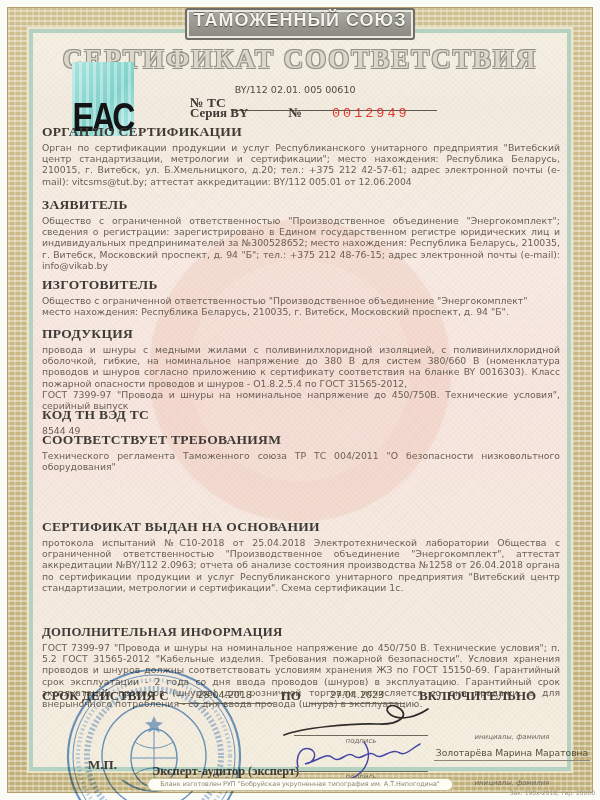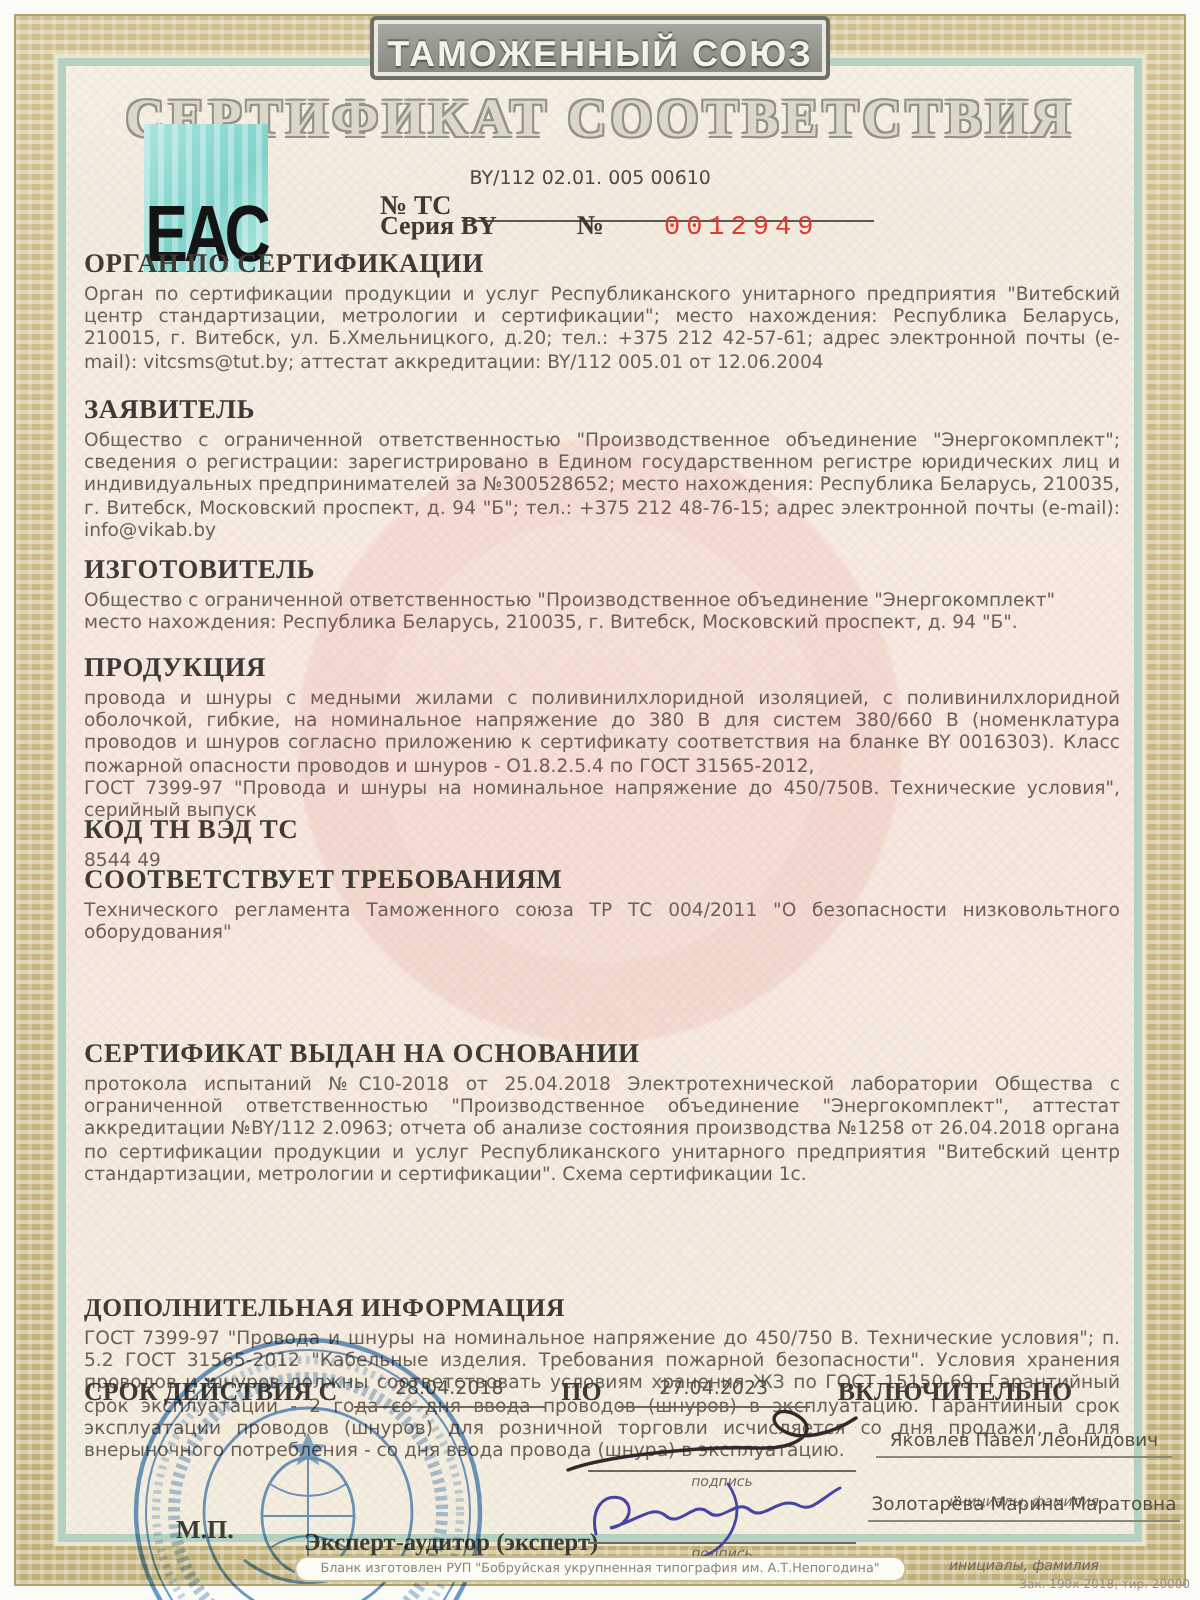--- a/index.html
+++ b/index.html
@@ -24,21 +24,21 @@
       repeating-linear-gradient(-45deg, rgba(205,140,120,.05) 0 1px, rgba(0,0,0,0) 1px 4px),
       radial-gradient(circle at 50% 46%, rgba(225,145,125,.10) 0 110px, rgba(225,145,125,.16) 111px 150px, rgba(0,0,0,0) 152px),
       linear-gradient(180deg,#f4f1e3 0%,#f2ece0 10%,#f7ece4 28%,#f6e6df 50%,#f5eae0 72%,#f3efe0 100%);
   }
   .abs{position:absolute;}
   .union-badge{
     left:50%;top:8px;transform:translateX(-50%);
     width:226px;height:28px;border:2px solid #6f6f68;border-radius:3px;
     background:linear-gradient(#aaaaa4,#88887f);
     box-shadow:inset 0 0 0 2px #e8e8e0;
-    display:flex;align-items:flex-end;justify-content:center;
+    display:flex;align-items:flex-start;justify-content:center;
     font-family:"Liberation Sans",sans-serif;font-weight:700;font-size:18px;
     letter-spacing:1px;color:#f3f3ec;text-shadow:0 1px 1px #50504a, 0 -1px 0 #6a6a63;
   }
   .cert-title{
     left:0;top:44px;width:100%;text-align:center;
     font-family:"Liberation Serif",serif;font-weight:700;font-size:27px;letter-spacing:2px;
     color:#dbd8ca;
     text-shadow:1px 1px 0 #94918a,-1px -1px 0 #94918a,1px -1px 0 #94918a,-1px 1px 0 #94918a,0 0 2px #fff;
     white-space:nowrap;
   }
@@ -162,21 +162,21 @@
 <div class="sec abs" style="top:432px">
   <div class="h">СООТВЕТСТВУЕТ ТРЕБОВАНИЯМ</div>
   <div class="b">Технического регламента Таможенного союза ТР ТС 004/2011 "О безопасности низковольтного оборудования"</div>
 </div>
 
 <div class="sec abs" style="top:519px">
   <div class="h">СЕРТИФИКАТ ВЫДАН НА ОСНОВАНИИ</div>
   <div class="b">протокола испытаний №С10-2018 от 25.04.2018 Электротехнической лаборатории Общества с ограниченной ответственностью "Производственное объединение "Энергокомплект", аттестат аккредитации №BY/112 2.0963; отчета об анализе состояния производства №1258 от 26.04.2018 органа по сертификации продукции и услуг Республиканского унитарного предприятия "Витебский центр стандартизации, метрологии и сертификации". Схема сертификации 1с.</div>
 </div>
 
-<div class="sec abs" style="top:647px">
+<div class="sec abs" style="top:625px">
   <div class="h" style="font-size:12.8px">ДОПОЛНИТЕЛЬНАЯ ИНФОРМАЦИЯ</div>
   <div class="b">ГОСТ 7399-97 "Провода и шнуры на номинальное напряжение до 450/750 В. Технические условия"; п. 5.2 ГОСТ 31565-2012 "Кабельные изделия. Требования пожарной безопасности". Условия хранения проводов и шнуров должны соответствовать условиям хранения ЖЗ по ГОСТ 15150-69. Гарантийный срок эксплуатации - 2 года со дня ввода проводов (шнуров) в эксплуатацию. Гарантийный срок эксплуатации проводов (шнуров) для розничной торговли исчисляется со дня продажи, а для внерыночного потребления - со дня ввода провода (шнура) в эксплуатацию.</div>
 </div>
 
 <div class="validity abs">
   <span class="lbl">СРОК ДЕЙСТВИЯ С</span>
   <span class="dline">28.04.2018</span>
   <span class="lbl po">ПО</span>
   <span class="dline">27.04.2023</span>
   <span class="lbl incl">ВКЛЮЧИТЕЛЬНО</span>
@@ -184,21 +184,20 @@
 
 <div class="sigs abs">
   <span class="mp abs">М.П.</span>
 
   <div class="sigline sig1"></div>
   <svg class="sigink ink1" width="160" height="46" viewBox="0 0 160 46">
     <path d="M6 40 C24 33 72 28 100 29 C122 30 132 20 121 13 C112 7 104 14 113 20 C122 26 138 22 150 14" fill="none" stroke="#2e2c2a" stroke-width="1.7" stroke-linecap="round"></path>
   </svg>
   <div class="cap cap1">подпись</div>
   <div class="namecol name1">
-    <div class="nm">Яковлев Павел Леонидович</div>
     <div class="nc">инициалы, фамилия</div>
   </div>
 
   <div class="role role2 abs">Эксперт-аудитор (эксперт)</div>
   <div class="sigline sig2"></div>
   <svg class="sigink ink2" width="140" height="44" viewBox="0 0 140 44">
     <path d="M8 28 C5 15 12 8 20 10 C28 13 25 24 15 25 C30 21 36 13 43 19 C50 25 57 11 64 17 C71 23 78 10 85 16 C92 22 100 8 110 14 C116 17 122 9 130 5" fill="none" stroke="#4644a6" stroke-width="1.5" stroke-linecap="round"></path>
     <path d="M74 3 C84 17 76 34 60 40" fill="none" stroke="#4644a6" stroke-width="1.4" stroke-linecap="round"></path>
   </svg>
   <div class="cap cap2">подпись</div>

